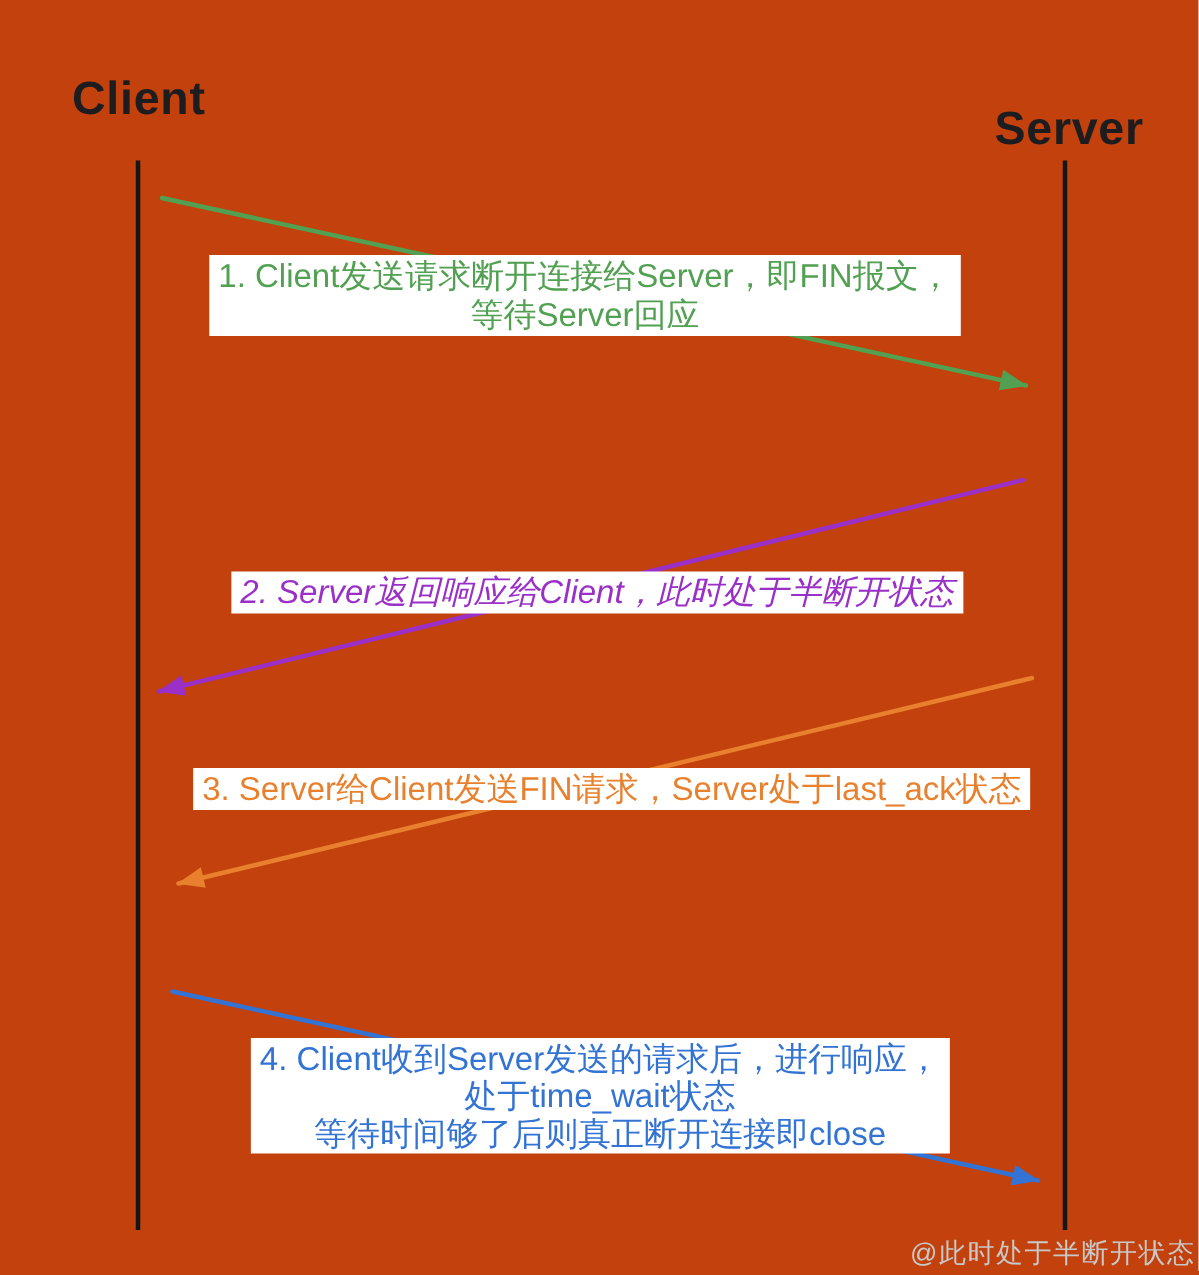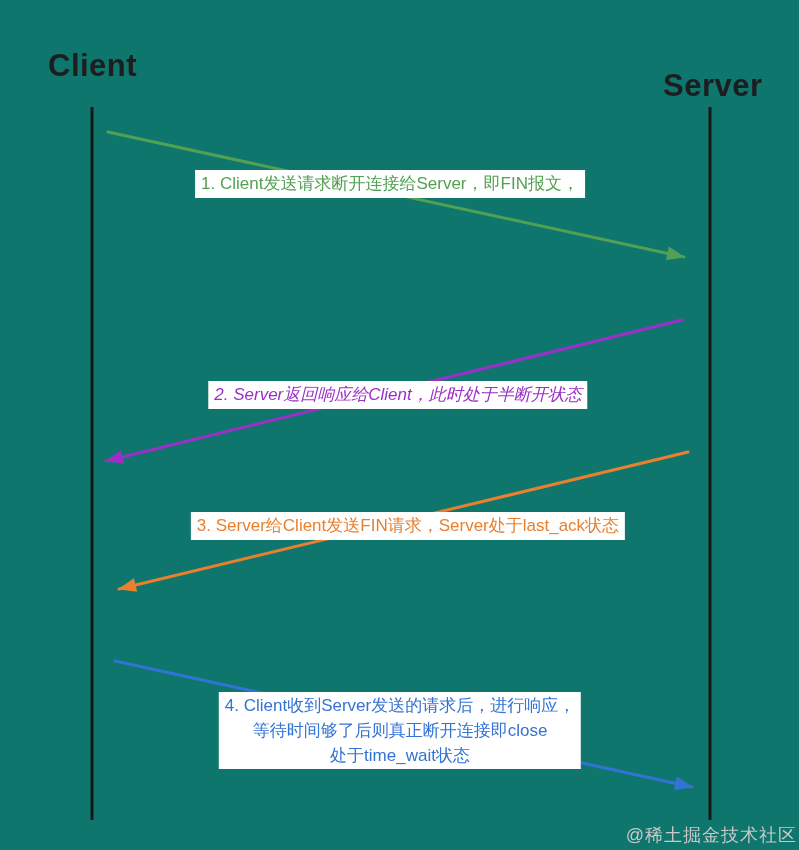--- a/index.html
+++ b/index.html
@@ -1,40 +1,40 @@
 <!DOCTYPE html>
 <html><head>
 <meta charset="utf-8">
 <style>
   html,body { margin:0; padding:0; background:#ffffff; }
   .canvas {
     position:relative;
     width:799px; height:850px;
-    background:#0f766e;
+    background:#c2410c;
     overflow:hidden;
     font-family:"Liberation Sans", sans-serif;
   }
   .lifeline-label {
     position:absolute;
     font-size:31px;
     font-weight:600;
     color:#1d1d1f;
     letter-spacing:0.5px;
   }
   .lifeline-label.client { left:48px; top:48px; }
   .lifeline-label.server { left:663px; top:48px;margin-top:20px; }
 
   svg.diagram-layer { position:absolute; left:0; top:0; z-index:1; }
 
   .step-label {
     position:absolute;
     transform:translateX(-50%);
     text-align:center;
     background:#ffffff;
-    font-size:17px;
+    font-size:22px;
     font-weight:500;
     line-height:26px;
     white-space:nowrap;
     padding:1px 6px;
     z-index:2;
   }
   .step-label .line { display:block; }
   .c-green  { color:#52a052; }
   .c-purple { color:#9a30c7;font-style:italic; }
   .c-orange { color:#e8802e; }
@@ -86,31 +86,32 @@
 
     <line x1="682" y1="320" x2="106" y2="461" stroke-width="3" stroke-linecap="round" marker-end="url(#ah-purple)" stroke="#9a30c7"></line>
 
     <line x1="688" y1="452" x2="119" y2="589" stroke-width="3" stroke-linecap="round" marker-end="url(#ah-orange)" stroke="#e8802e"></line>
 
     <line x1="115" y1="661" x2="692" y2="787" stroke-width="3" stroke-linecap="round" marker-end="url(#ah-blue)" stroke="#3373d4"></line>
   </svg>
 
   <div class="step-label step1 c-green">
     <span class="line">1. Client发送请求断开连接给Server，即FIN报文，</span>
+    <span class="line">等待Server回应</span>
   </div>
 
   <div class="step-label step2 c-purple">
     <span class="line">2. Server返回响应给Client，此时处于半断开状态</span>
   </div>
 
   <div class="step-label step3 c-orange">
     <span class="line">3. Server给Client发送FIN请求，Server处于last_ack状态</span>
   </div>
 
   <div class="step-label step4 c-blue">
     <span class="line">4. Client收到Server发送的请求后，进行响应，</span>
+    <span class="line">处于time_wait状态</span>
     <span class="line">等待时间够了后则真正断开连接即close</span>
-    <span class="line">处于time_wait状态</span>
   </div>
 
-  <div class="watermark">@稀土掘金技术社区</div>
+  <div class="watermark">@此时处于半断开状态</div>
 
 </div>
 
 </body></html>

